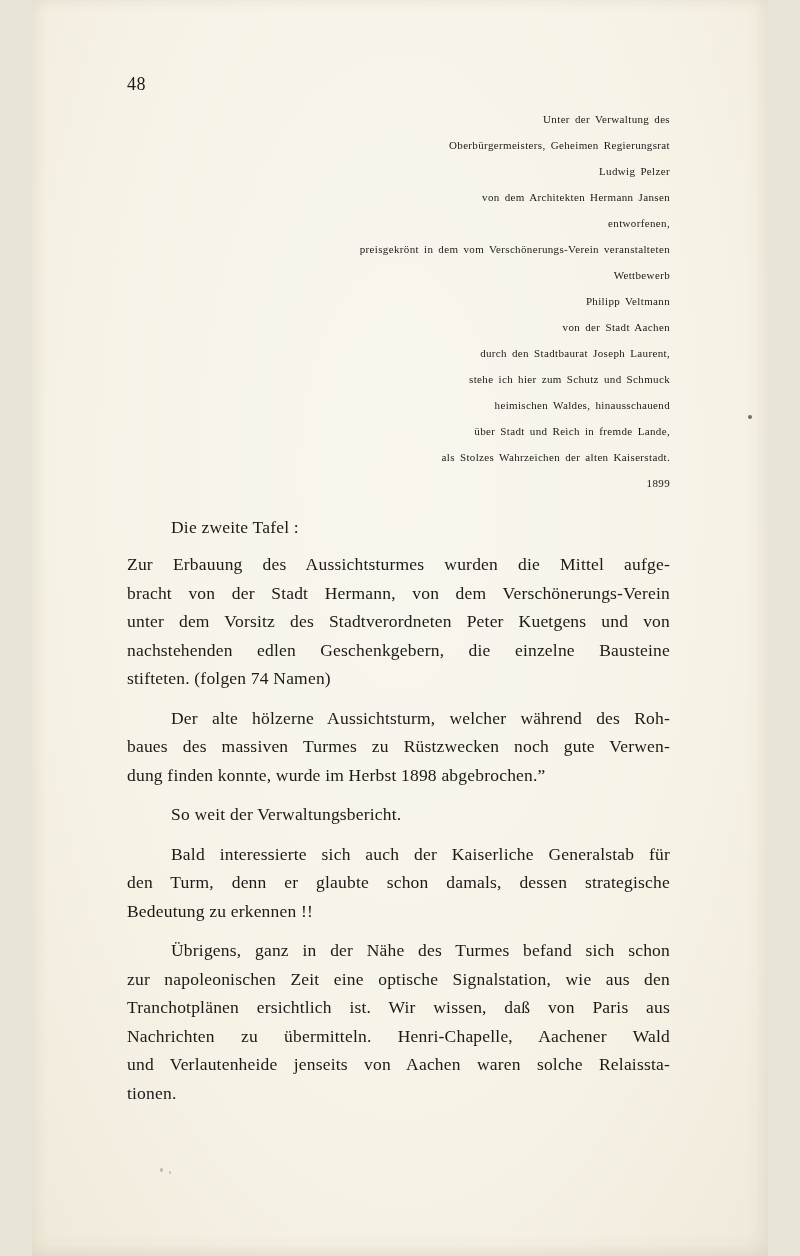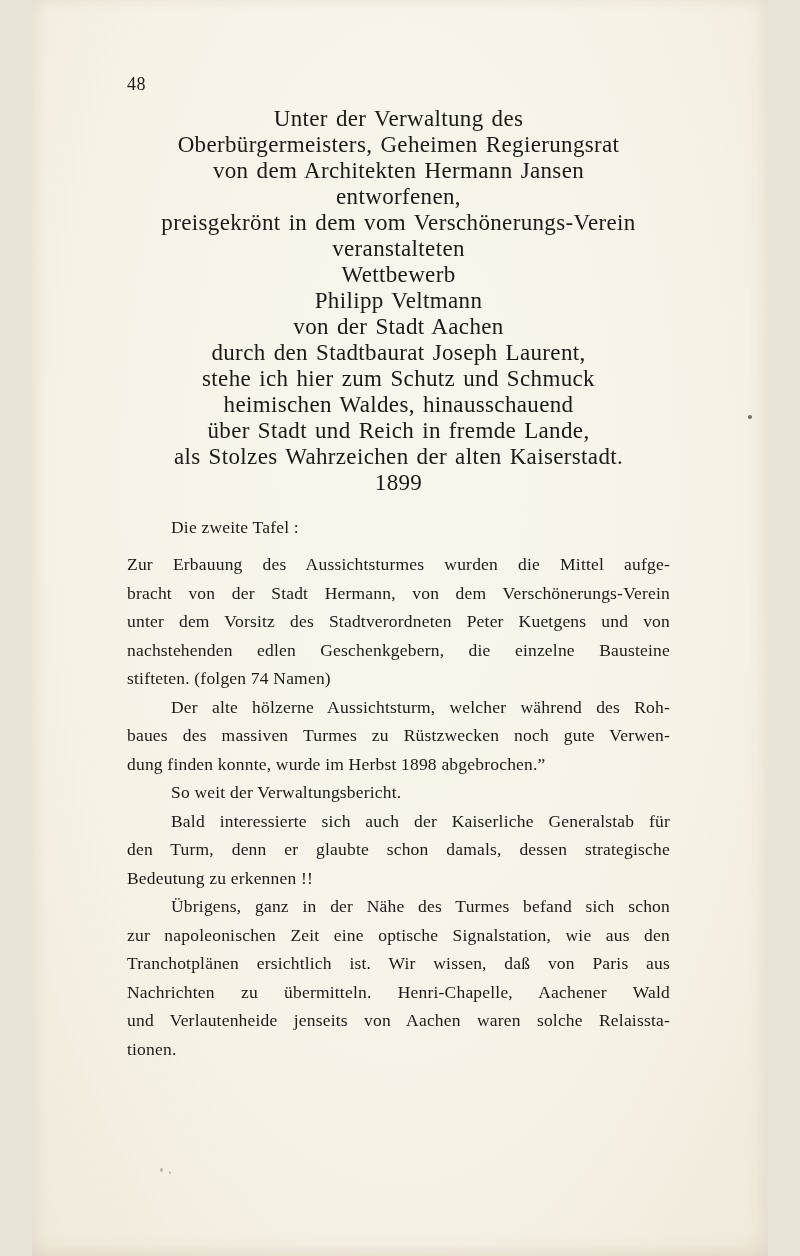--- a/index.html
+++ b/index.html
@@ -26,22 +26,22 @@
     font-size: 18px;
     letter-spacing: 0.5px;
     margin-bottom: 11px;
   }
   .tafel-label {
     font-size: 17.5px;
     letter-spacing: 0.2px;
     margin-bottom: 7px;
   }
   .center-block {
-    text-align: center;
-    font-size: 23px;
+    text-align: right;
+    font-size: 11px;
     line-height: 26px;
     letter-spacing: 0.35px;
     word-spacing: 2px;
   }
   .center-line {  }
   .tafel-label.t2 {
     margin-top: 17px;
     margin-bottom: 8px;
     text-indent: 44px;
     line-height: 29px;
@@ -50,21 +50,21 @@
     font-size: 17.5px;
     line-height: 28.5px;
     letter-spacing: 0.2px;
   }
   .bline {
     text-align: justify;
     text-align-last: justify;
   }
   .bline.last { text-align-last: left; }
   .bline.first { text-indent: 44px; }
-  .bline.gap { }
+  .bline.gap { margin-top: 11px; }
   .speck {
     position: absolute;
     left: 716px;
     top: 415px;
     width: 4px;
     height: 4px;
     border-radius: 50%;
     background: #4a4238;
     opacity: 0.75;
   }
@@ -80,20 +80,21 @@
 <body>
 
 <div class="page">
 
   <div class="page-number">48</div>
 
 
   <div class="center-block">
       <div class="center-line">Unter der Verwaltung des</div>
       <div class="center-line">Oberbürgermeisters, Geheimen Regierungsrat</div>
+      <div class="center-line">Ludwig Pelzer</div>
       <div class="center-line">von dem Architekten Hermann Jansen</div>
       <div class="center-line">entworfenen,</div>
       <div class="center-line">preisgekrönt in dem vom Verschönerungs-Verein veranstalteten</div>
       <div class="center-line">Wettbewerb</div>
       <div class="center-line">Philipp Veltmann</div>
       <div class="center-line">von der Stadt Aachen</div>
       <div class="center-line">durch den Stadtbaurat Joseph Laurent,</div>
       <div class="center-line">stehe ich hier zum Schutz und Schmuck</div>
       <div class="center-line">heimischen Waldes, hinausschauend</div>
       <div class="center-line">über Stadt und Reich in fremde Lande,</div>

